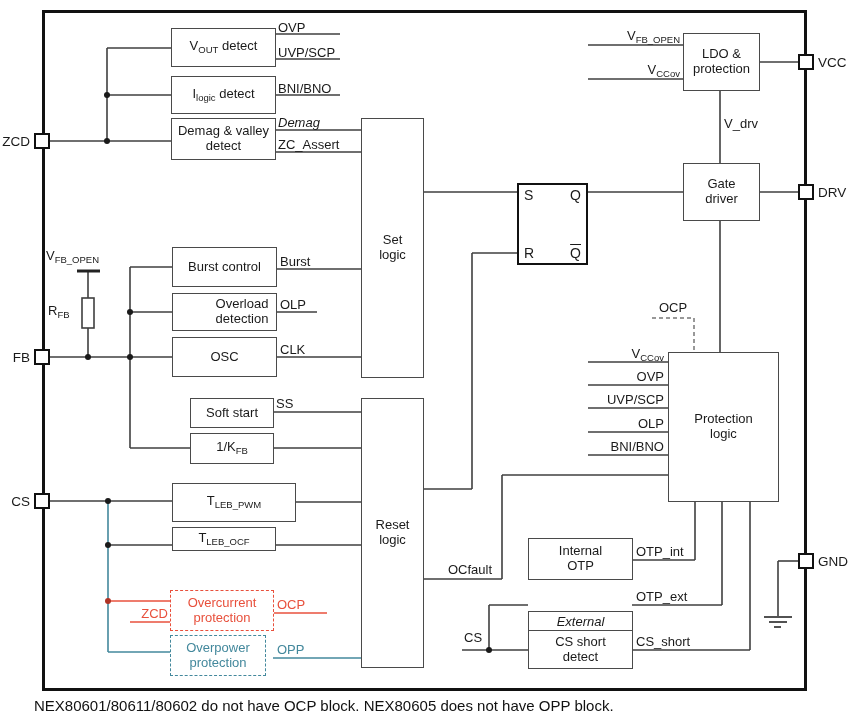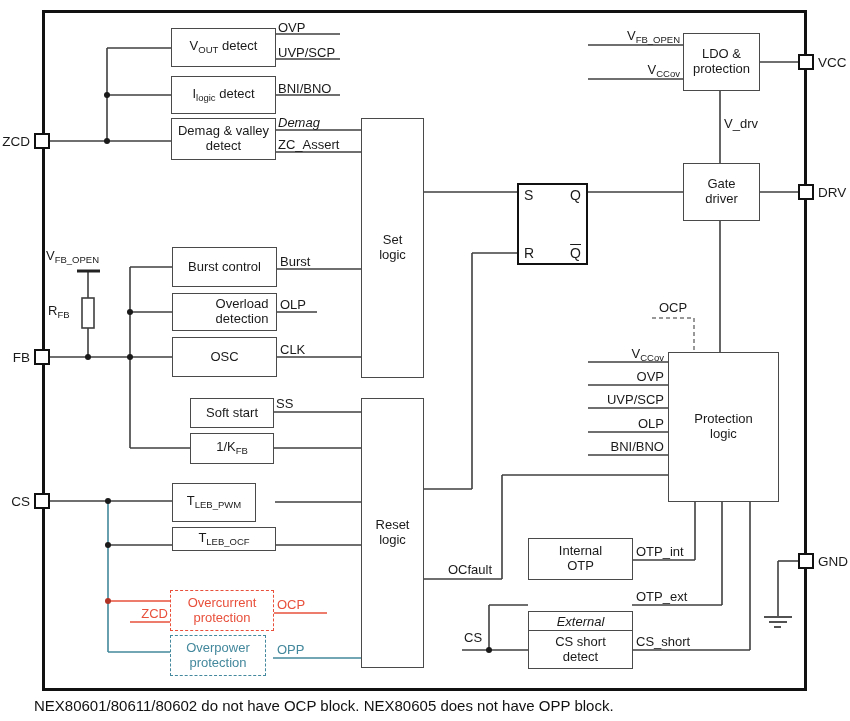--- a/index.html
+++ b/index.html
@@ -152,21 +152,21 @@
   </div>
   <div class="block" style="left:172px;top:337px;width:105px;height:40px;">
     <span>OSC</span>
   </div>
   <div class="block" style="left:190px;top:398px;width:84px;height:30px;align-items:center;">
     <span>Soft start</span>
   </div>
   <div class="block" style="left:190px;top:433px;width:84px;height:31px;">
     <span><span>1/K</span><sub>FB</sub></span>
   </div>
-  <div class="block" style="left:172px;top:483px;width:84px;height:39px;">
+  <div class="block" style="left:172px;top:483px;width:124px;height:39px;">
     <span><span>T</span><sub>LEB_PWM</sub></span>
   </div>
   <div class="block" style="left:172px;top:527px;width:104px;height:24px;">
     <span><span>T</span><sub>LEB_OCF</sub></span>
   </div>
   <div class="block red" style="left:170px;top:590px;width:104px;height:41px;">
     <span><span>Overcurrent</span><br><span>protection</span></span>
   </div>
   <div class="block teal" style="left:170px;top:635px;width:96px;height:41px;">
     <span><span>Overpower</span><br><span>protection</span></span>

